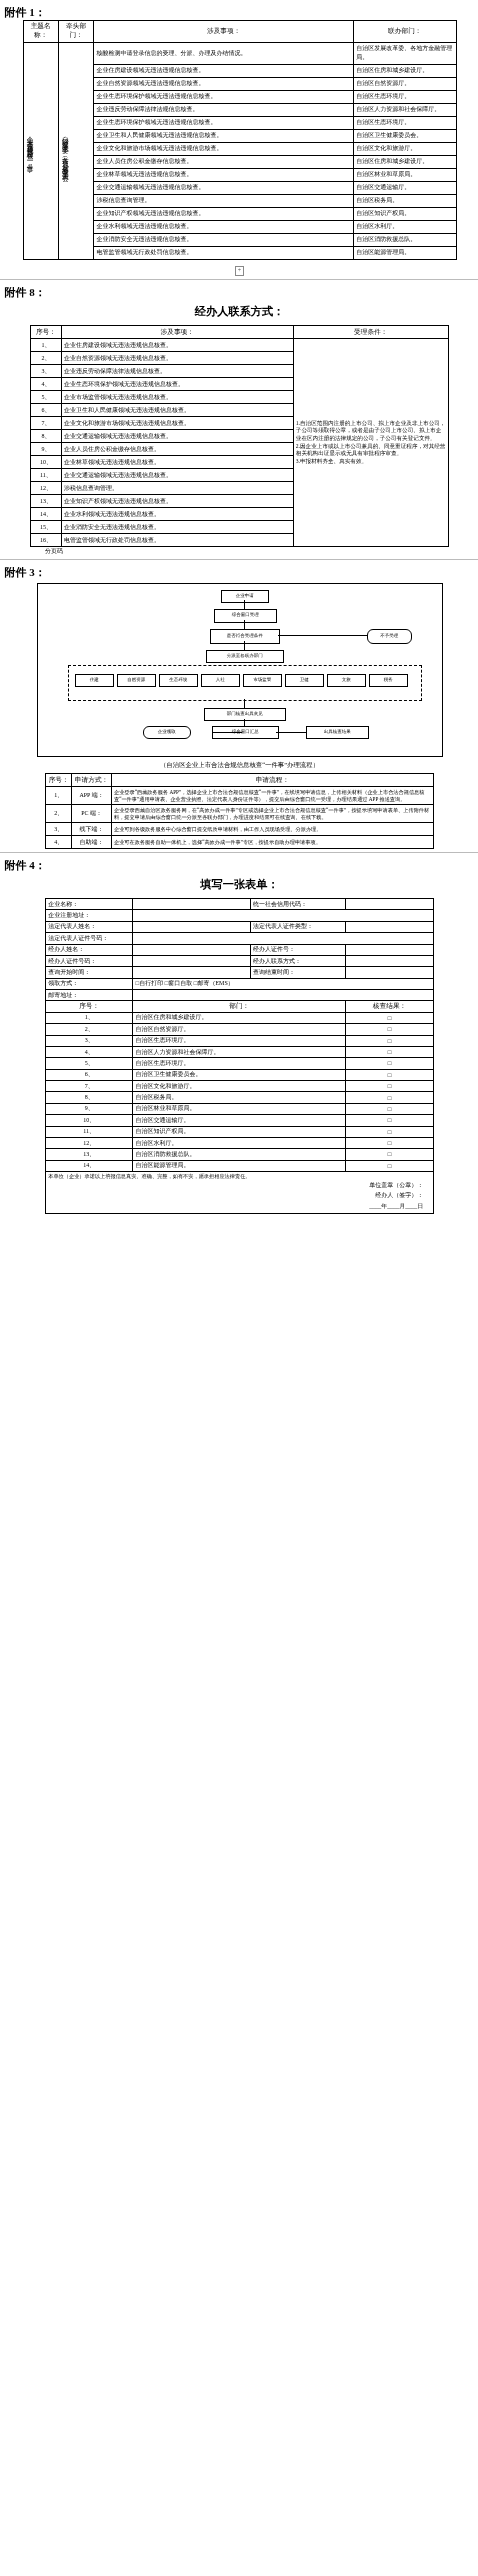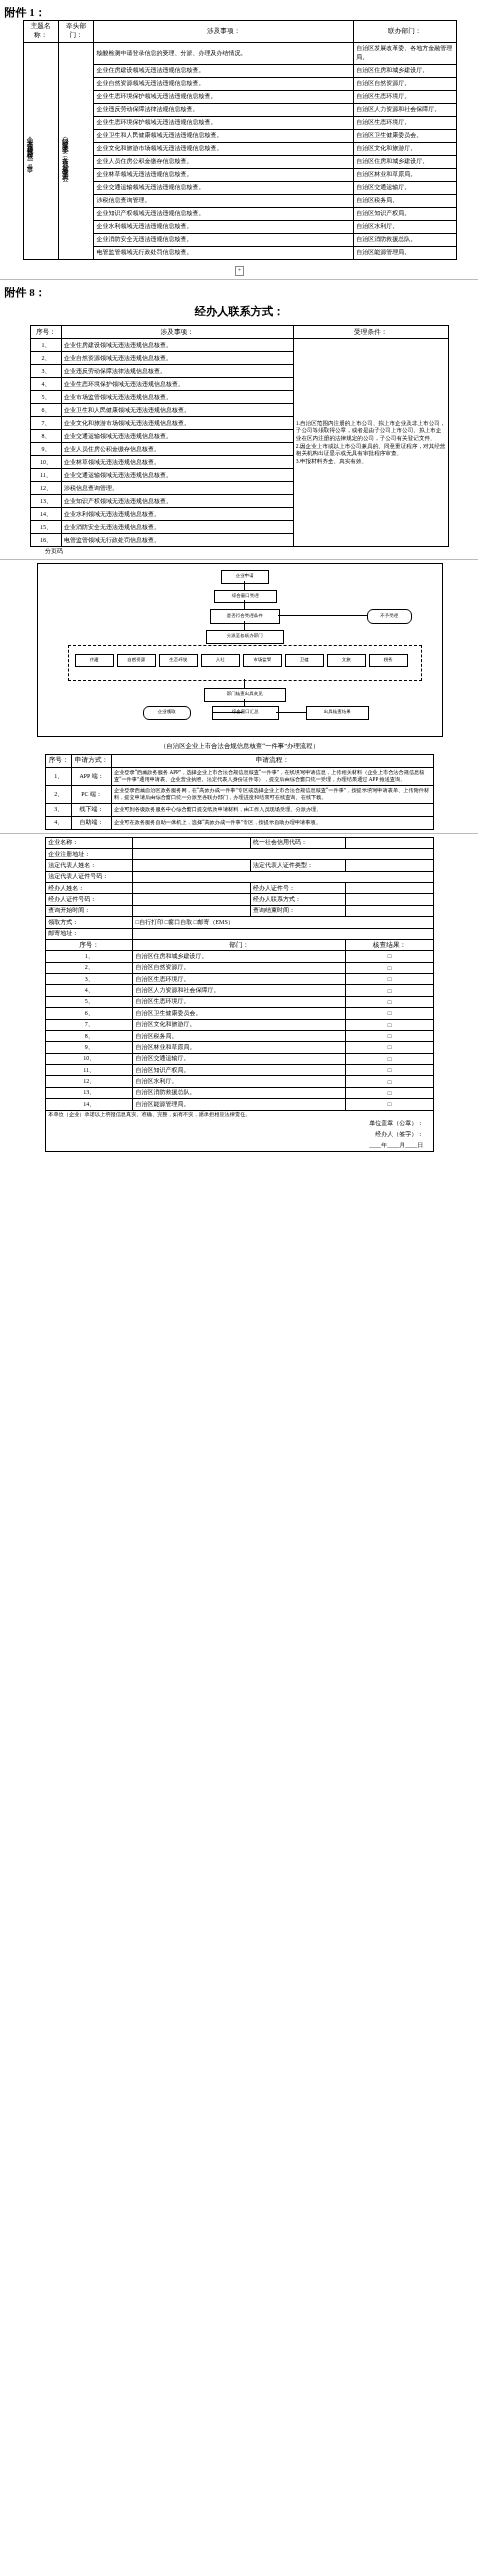--- a/index.html
+++ b/index.html
@@ -200,20 +200,21 @@
           <td class="lft">电管监管领域无行政处罚信息核查。</td>
         </tr>
   </tbody>
     </table>
   <div class="fenbanye">分页码</div>
 </div>
 
 <hr class="page-sep">
 
 <div class="page">
+  <div class="attach-label">附件 3：</div>
 
   <div class="flowwrap">
     <div class="fbox" style="left:183px;top:6px;width:45px;height:10.5px">企业申请</div>
     <div class="fline" style="left:206px;top:16.5px;width:0.7px;height:9px"></div>
     <div class="fbox" style="left:176px;top:25.5px;width:60px;height:10.5px">综合窗口受理</div>
     <div class="fline" style="left:206px;top:36px;width:0.7px;height:9px"></div>
     <div class="fbox" style="left:172px;top:45px;width:67px;height:12px;transform:none">是否符合受理条件</div>
     <div class="fline" style="left:240px;top:51px;width:90px;height:0.7px"></div>
     <div class="fbox" style="left:329px;top:45px;width:42px;height:12px;border-radius:6px">不予受理</div>
     <div class="fline" style="left:206px;top:57px;width:0.7px;height:9px"></div>
@@ -268,20 +269,22 @@
           <td class="ctr">自助端：</td>
           <td class="lft tiny">企业可在政务服务自助一体机上，选择“高效办成一件事”专区，按提示自助办理申请事项。</td>
         </tr>
   </tbody>
     </table>
 </div>
 
 <hr class="page-sep">
 
 <div class="page">
+  <div class="attach-label">附件 4：</div>
+  <div class="subttl">填写一张表单：</div>
 
   <table class="t4 pad0">
     <tbody>
         <tr>
       <td class="lft" style="width:82px">企业名称：</td>
       <td class="lft" style="width:112px"></td>
       <td class="lft" style="width:90px">统一社会信用代码：</td>
       <td class="lft"></td>
     </tr>
     <tr>

